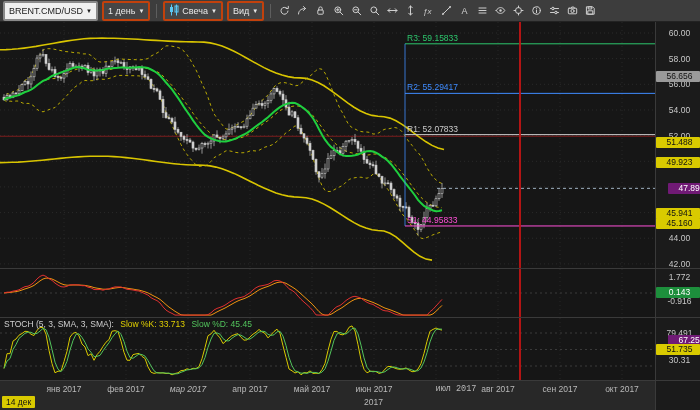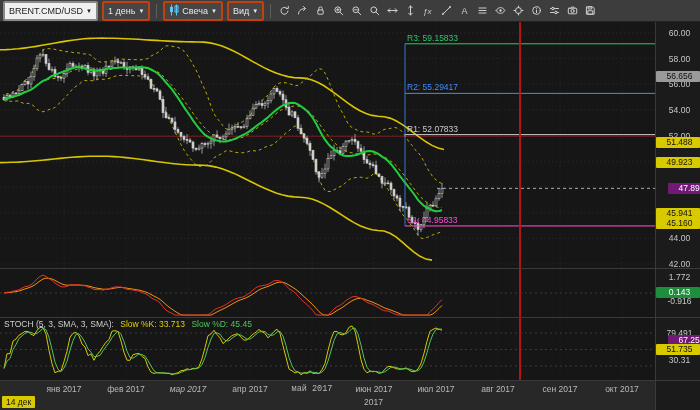--- a/index.html
+++ b/index.html
@@ -578,21 +578,21 @@
       <div class="ax plain" style="top: 333.329px;">30.31</div>
     </div>
 
   <div class="timebar" id="timebar">
     <div class="year">2017</div>
     <div class="datebadge">14 дек</div>
   <div class="mon" style="left: 64px;">янв 2017</div>
       <div class="mon" style="left: 126px;">фев 2017</div>
       <div class="mon" style="left: 188px; font-style: italic;">мар 2017</div>
       <div class="mon" style="left: 250px;">апр 2017</div>
-      <div class="mon" style="left: 312px; font-family: Liberation Mono, monospace;">май 2017</div>
+      <div class="mon" style="left: 312px;">май 2017</div>
       <div class="mon" style="left: 374px;">июн 2017</div>
-      <div class="mon" style="left: 436px;">июл 2017</div>
+      <div class="mon" style="left: 456px; font-family: Liberation Mono, monospace;">июл 2017</div>
       <div class="mon" style="left: 498px;">авг 2017</div>
       <div class="mon" style="left: 560px;">сен 2017</div>
       <div class="mon" style="left: 622px;">окт 2017</div>
     </div>
 
 </div>
 
 </body></html>

